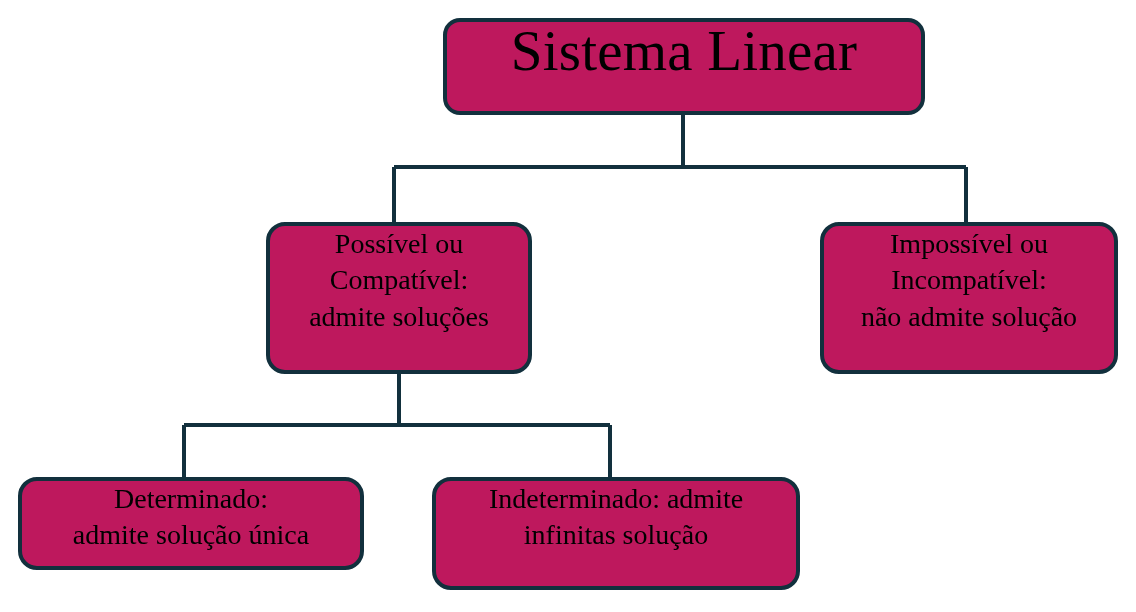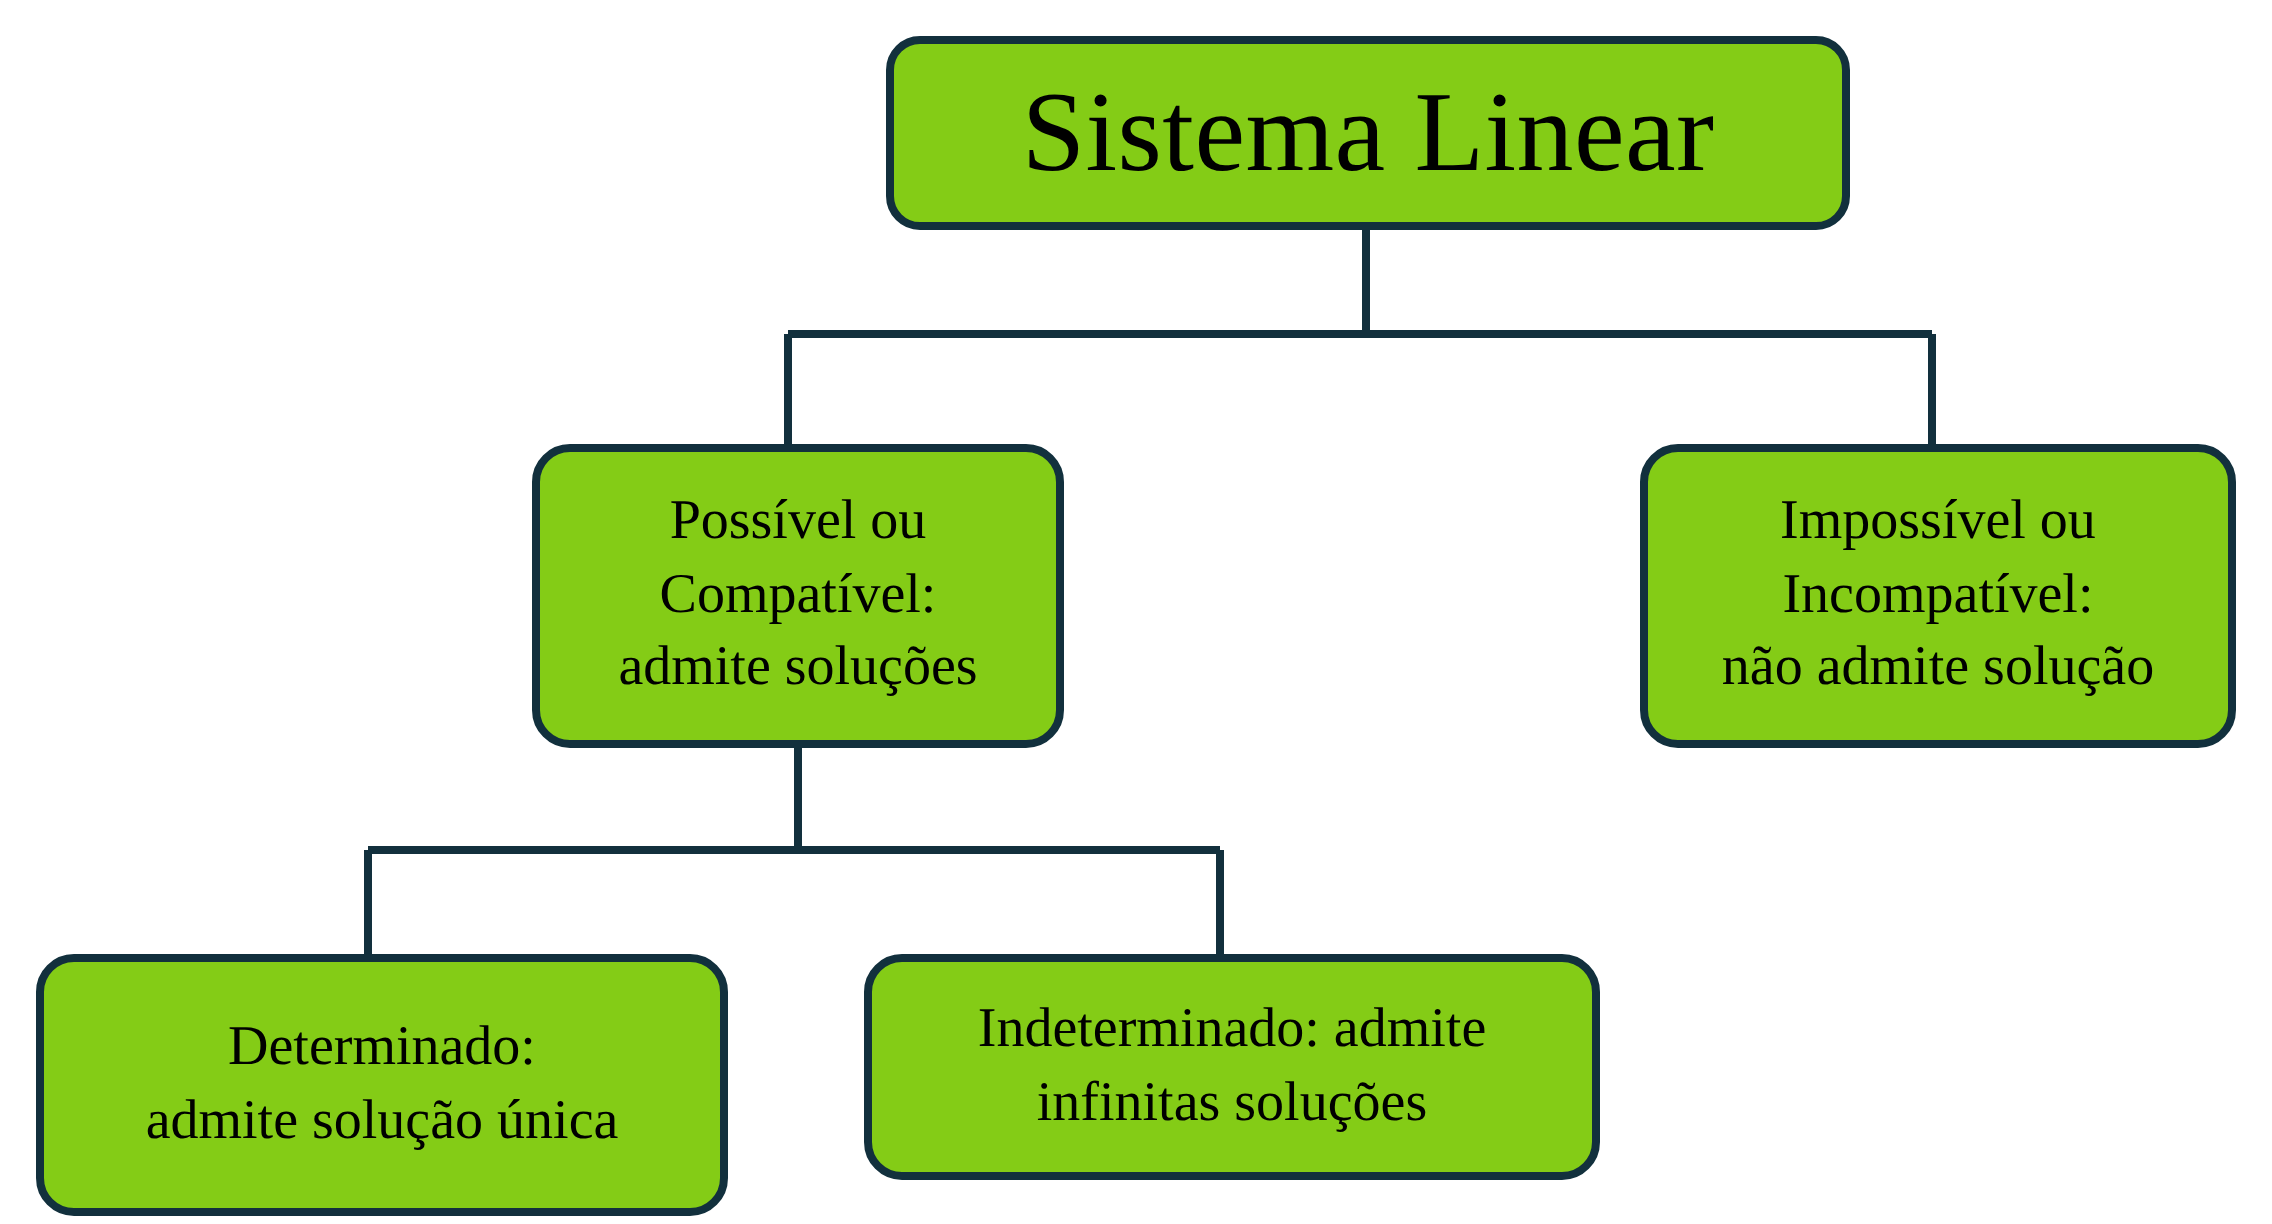--- a/index.html
+++ b/index.html
@@ -19,25 +19,25 @@
     position: absolute;
     left: 0;
     top: 0;
     width: 1136px;
     height: 612px;
     pointer-events: none;
   }
   .node-box {
     position: absolute;
     box-sizing: border-box;
-    background: #84cc16;
+    background: #be185d;
     border: 4px solid #12303d;
     border-radius: 19px;
     display: flex;
-    align-items: center;
+    align-items: flex-start;
     justify-content: center;
     text-align: center;
     color: #000000;
     z-index: 2;
   }
   .node-label {
     display: block;
     white-space: pre-line;
     line-height: 1.30;
     padding: 0 6px;
@@ -72,21 +72,21 @@
     width: 298px;
     height: 152px;
   }
   #node-impossivel .node-label { font-size: 28px; }
 
   
   #node-determinado {
     left: 18px;
     top: 477px;
     width: 346px;
-    height: 131px;
+    height: 93px;
   }
   #node-determinado .node-label { font-size: 28px; }
 
   #node-indeterminado {
     left: 432px;
     top: 477px;
     width: 368px;
     height: 113px;
   }
   #node-indeterminado .node-label { font-size: 28px; }
@@ -133,16 +133,16 @@
 não admite solução</span>
   </div>
 
   <div class="node-box" id="node-determinado">
     <span class="node-label">Determinado:
 admite solução única</span>
   </div>
 
   <div class="node-box" id="node-indeterminado">
     <span class="node-label">Indeterminado: admite
-infinitas soluções</span>
+infinitas solução</span>
   </div>
 
 </div>
 
 </body></html>

